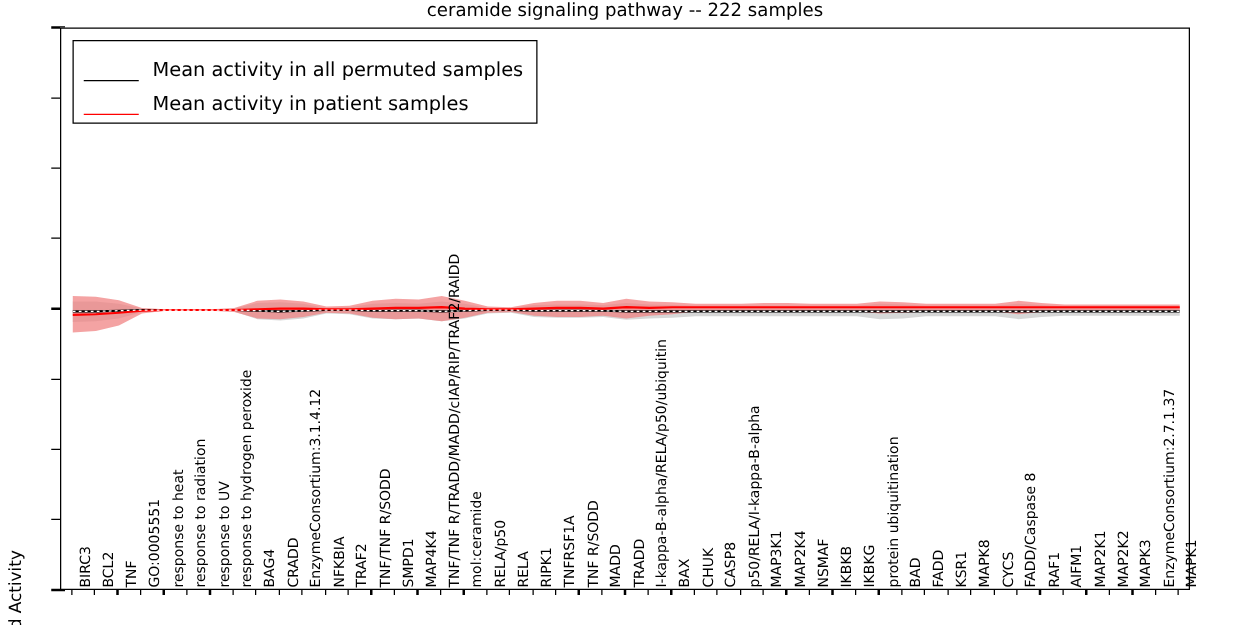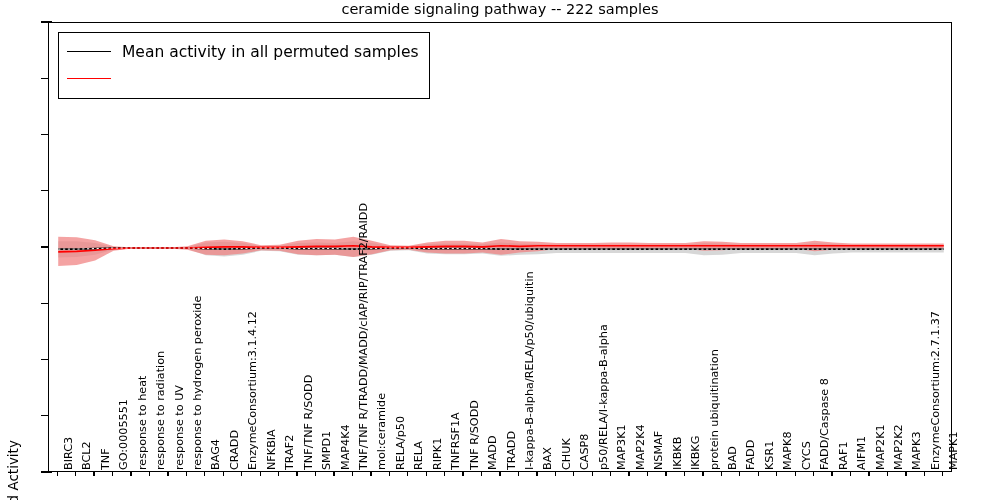--- a/index.html
+++ b/index.html
@@ -82,21 +82,21 @@
   
   #legend {
     position: absolute;
     left: 58px; top: 32px;
     border: 1.4px solid #000000;
     background: #ffffff;
     padding: 5px 10px 6px 8px;
     z-index: 40;
   }
   .legend-row {
-    display: flex; align-items: center;
+    display: flex; align-items: flex-end;
     height: 27px;
   }
   .legend-swatch {
     width: 44px; height: 0;
     border-top: 1.6px solid #000;
     margin-right: 11px;
     flex: 0 0 44px;
   }
   .legend-swatch.red { border-top-color: #ff0000; }
   .legend-text {
@@ -253,16 +253,17 @@
     </div>
 
 
   <div id="legend">
     <div class="legend-row">
       <span class="legend-swatch"></span>
       <span class="legend-text">Mean activity in all permuted samples</span>
     </div>
     <div class="legend-row">
       <span class="legend-swatch red"></span>
+      <span class="legend-text">Mean activity in patient samples</span>
     </div>
   </div>
 
 </div>
 
 </body></html>

